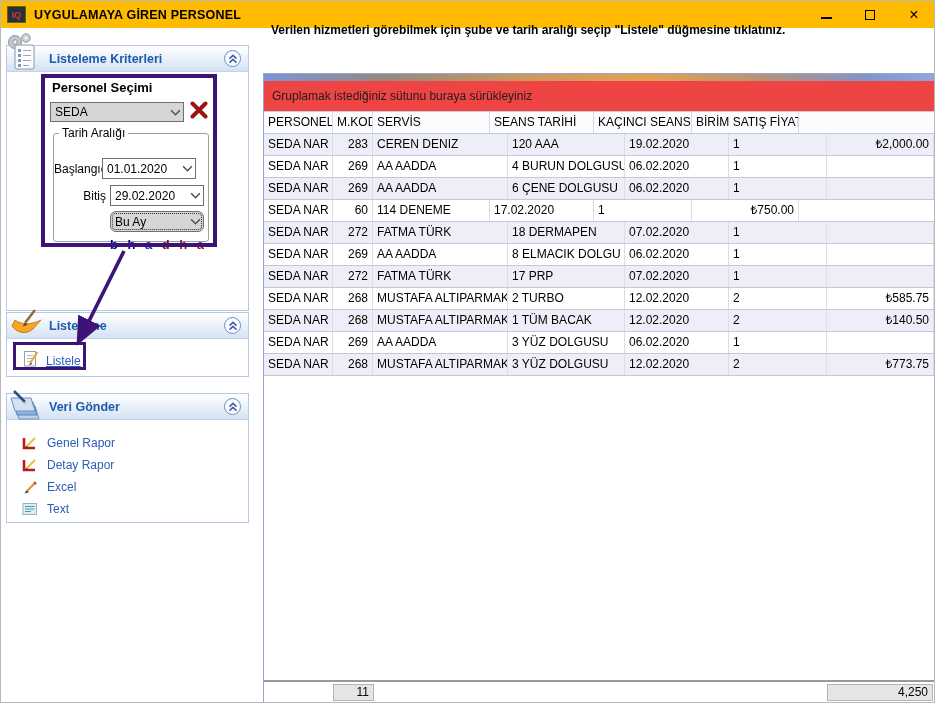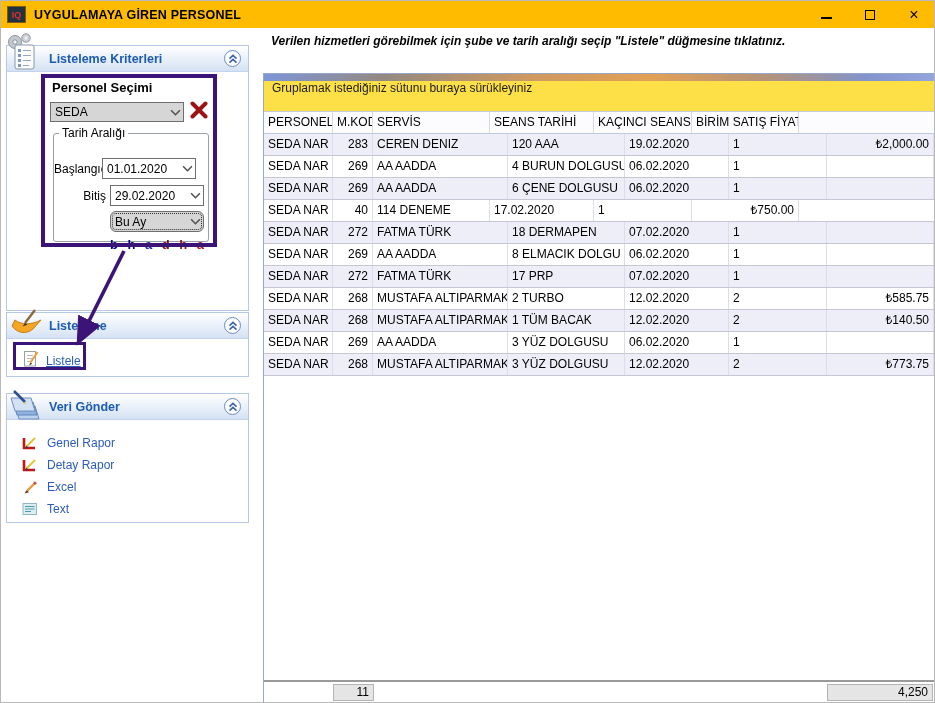--- a/index.html
+++ b/index.html
@@ -67,27 +67,27 @@
   
   .listele-item { position:absolute; left:16px; top:36px; display:flex; align-items:center; gap:7px; cursor:pointer; }
   .listele-item a { color:#2b5cb8; font-size:12px; text-decoration:underline; }
 
   
   .vg-items { position:absolute; left:14px; top:38px; }
   .vg-item { display:flex; align-items:center; gap:9px; height:22px; color:#2b5cb8; font-size:12px; cursor:pointer; }
   .vg-icon { width:17px; display:flex; justify-content:center; }
 
   
-  .instruction { position:absolute; left:270px; top:33px; width:515px; font-weight:bold; font-size:12px; line-height:1.25;font-style:italic; }
+  .instruction { position:absolute; left:270px; top:22px; width:515px; font-weight:bold; font-size:12px; line-height:1.25; }
 
   .grid { position:absolute; left:262px; top:72px; width:672px; height:630px;
           border:1px solid #98a6ca; background:#fff; }
   .grad-bar { height:7px; background:linear-gradient(90deg,#7d95d8 0%,#94897f 18%,#cf9960 40%,#e2a055 58%,#b3937a 75%,#8294cc 90%,#93a5dd 100%); }
-  .group-panel { height:31px; background:#fde047; border-bottom:1px solid #c9c9d9;
-                 display:flex; align-items:flex-start; padding-left:8px; font-size:12px; color:#1c1c1c; }
+  .group-panel { height:31px; background:#ef4444; border-bottom:1px solid #c9c9d9;
+                 display:flex; align-items:center; padding-left:8px; font-size:12px; color:#1c1c1c; }
   .grid-header { display:flex; height:22px; background:#fcfcfe; border-bottom:1px solid #bfcbe2; }
   .hcell { border-right:1px solid #d8d8e6; padding:0 4px; line-height:21px; font-size:12px;
            white-space:nowrap; overflow:hidden; }
   .grow { display:flex; height:22px; border-bottom:1px solid #c6c6d6; background:#fff; }
   .grow.alt { background:#eeeef9; }
   .gcell { border-right:1px solid #dcdcea; padding:0 4px; line-height:21px; font-size:12px;
            white-space:nowrap; overflow:hidden; }
   .gcell.r { text-align:right; }
   .grid-footer { position:absolute; left:0; right:0; bottom:0; height:22px; border-top:2px solid #9a9a9a; background:#fff; }
   .fcell { position:absolute; top:2px; height:17px; background:#e5e5e5; border:1px solid #b4b4b4;
@@ -343,21 +343,21 @@
         <div class="gcell" style="width: 69px;">SEDA NAR</div>
         <div class="gcell r" style="width: 40px;">269</div>
         <div class="gcell" style="width: 135px;">AA AADDA</div>
         <div class="gcell" style="width: 117px;">6 ÇENE DOLGUSU</div>
         <div class="gcell" style="width: 104px;">06.02.2020</div>
         <div class="gcell" style="width: 98px;">1</div>
         <div class="gcell r" style="width: 107px;"></div>
       </div>
       <div class="grow">
         <div class="gcell" style="width: 69px;">SEDA NAR</div>
-        <div class="gcell r" style="width: 40px;">40</div>
+        <div class="gcell r" style="width: 40px;">60</div>
         <div class="gcell" style="width: 117px;">114 DENEME</div>
         <div class="gcell" style="width: 104px;">17.02.2020</div>
         <div class="gcell" style="width: 98px;">1</div>
         <div class="gcell r" style="width: 107px;">₺750.00</div>
       </div>
       <div class="grow alt">
         <div class="gcell" style="width: 69px;">SEDA NAR</div>
         <div class="gcell r" style="width: 40px;">272</div>
         <div class="gcell" style="width: 135px;">FATMA TÜRK</div>
         <div class="gcell" style="width: 117px;">18 DERMAPEN</div>

